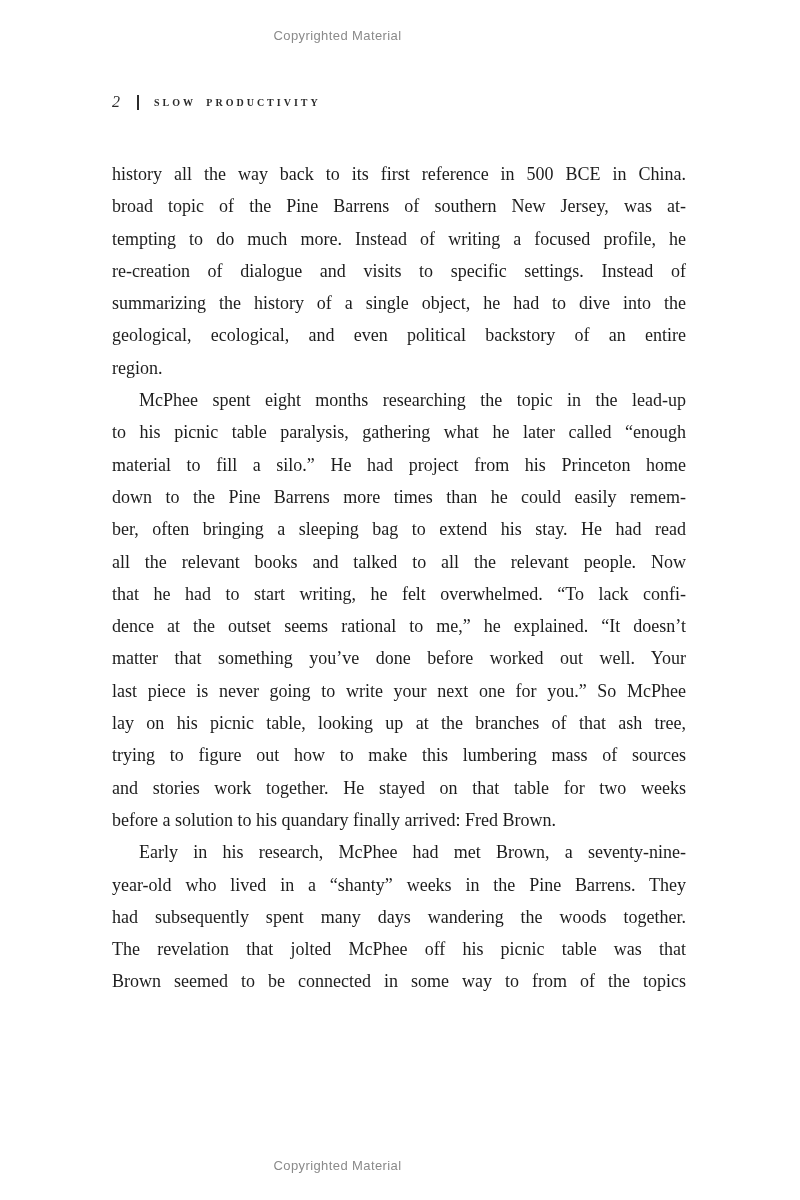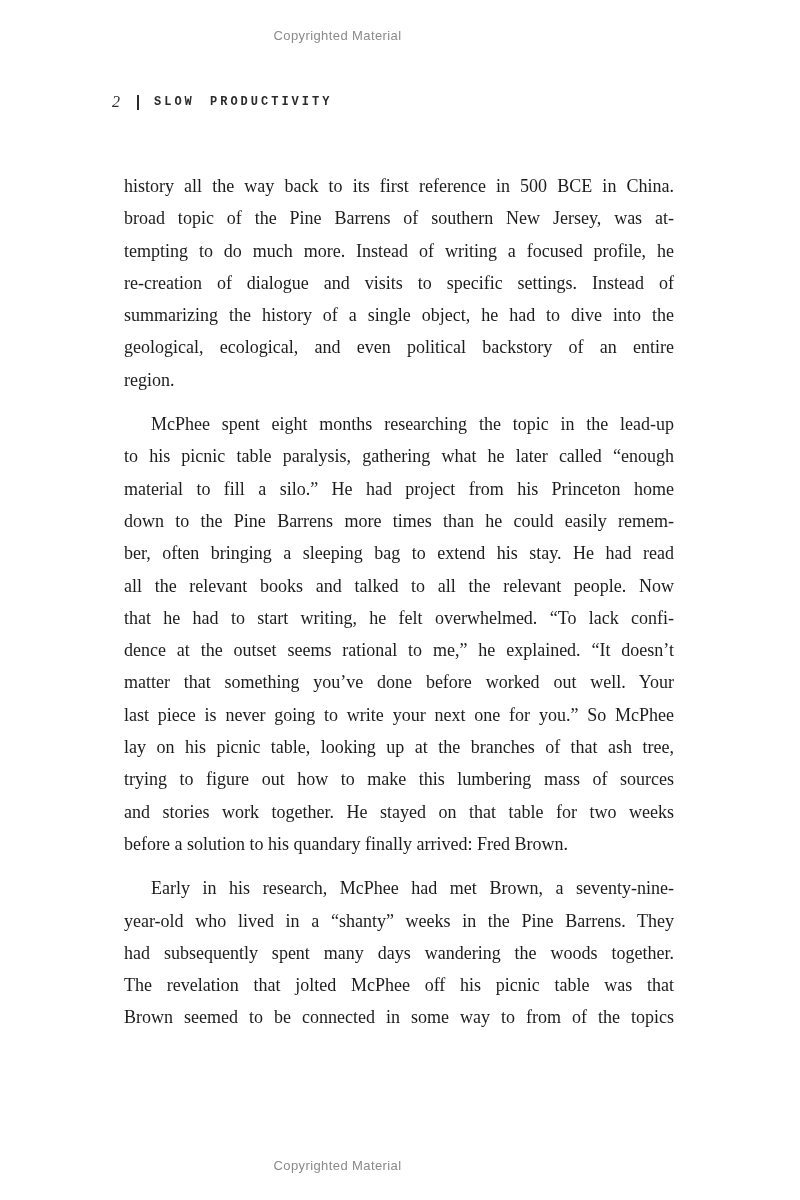--- a/index.html
+++ b/index.html
@@ -43,39 +43,39 @@
     color: #2b2b2b;
   }
   .divider {
     display: inline-block;
     width: 2px;
     height: 15px;
     background: #2b2b2b;
     margin: 0 15px 0 17px;
   }
   .book-title {
-    font-family: Liberation Mono, monospace;
-    font-size: 12px;
+    font-family: Liberation Serif, serif;
+    font-size: 10px;
     font-weight: 600;
     letter-spacing: 3px;
     word-spacing: 5px;
     color: #2b2b2b;
   }
 
   .body-text {
     position: absolute;
     left: 112px;
     top: 158px;
     width: 574px;
     font-family: "Liberation Serif", serif;
     font-size: 18px;
     line-height: 32.3px;
     color: #1c1c1c;
   }
-  .paragraph { margin: 12px; }
+  .paragraph { margin: 0; }
   .line {
     text-align: justify;
     text-align-last: justify;
   }
   .line.lastline {
     text-align-last: left;
   }
   .line.indent {
     text-indent: 27px;
   }

